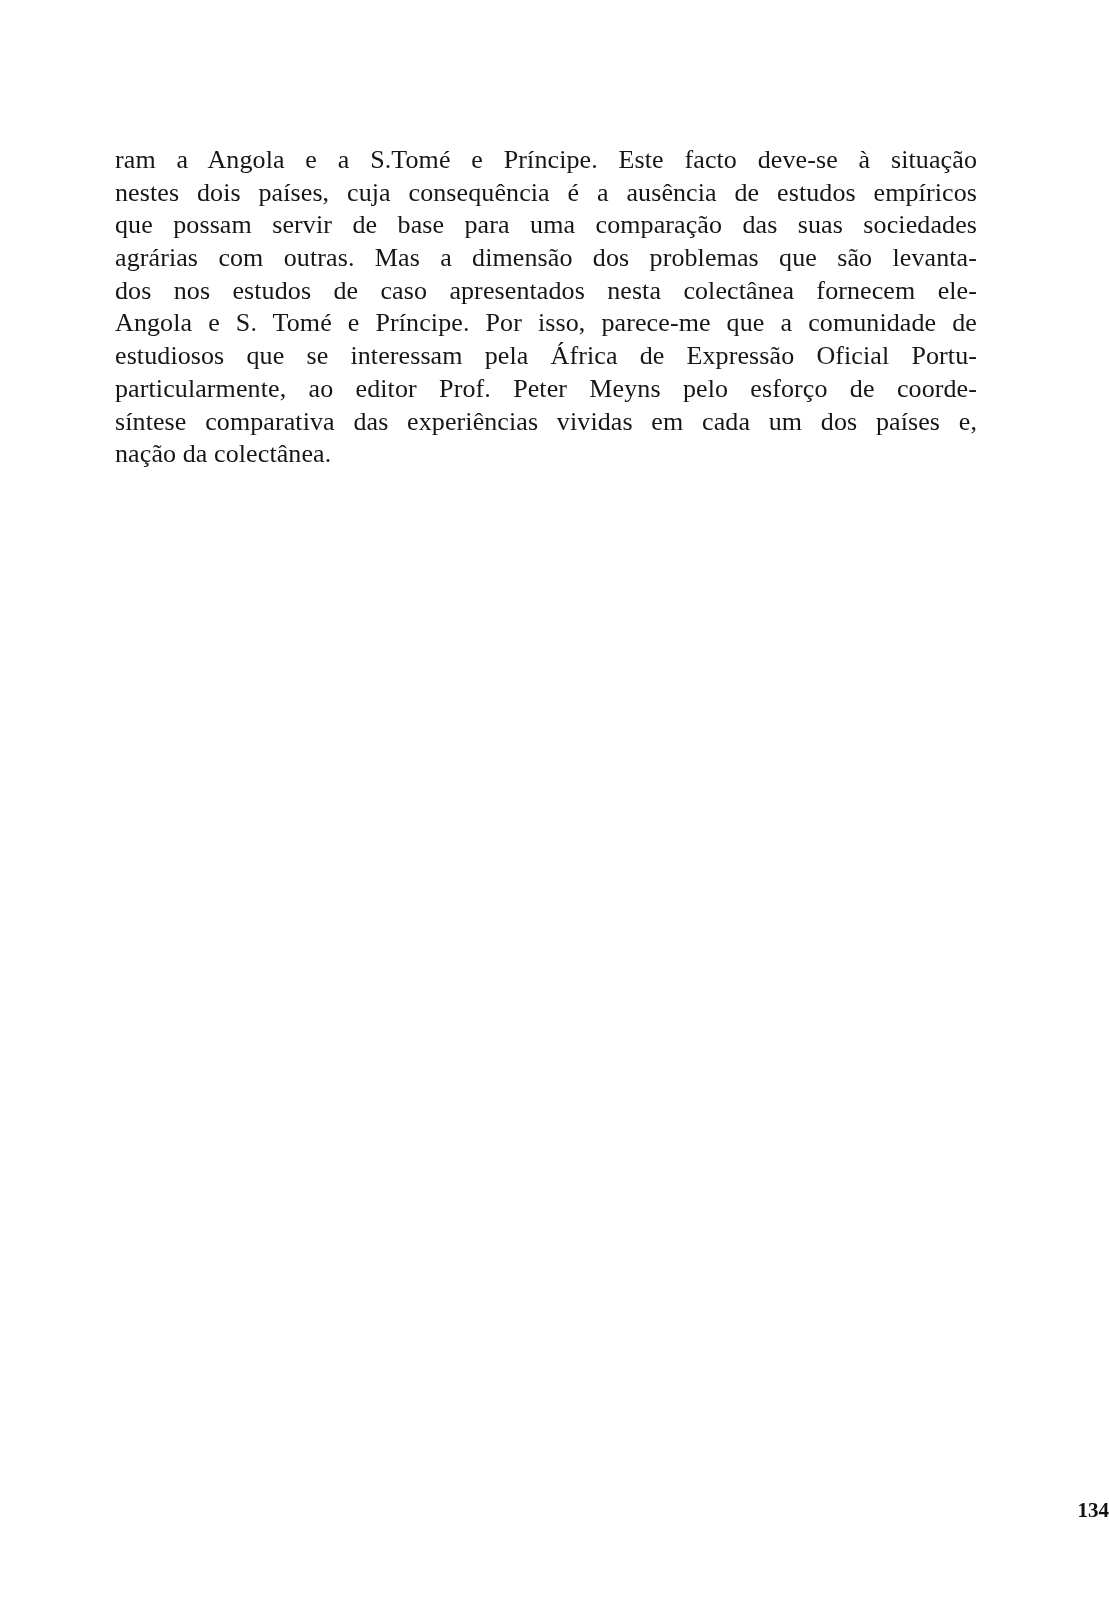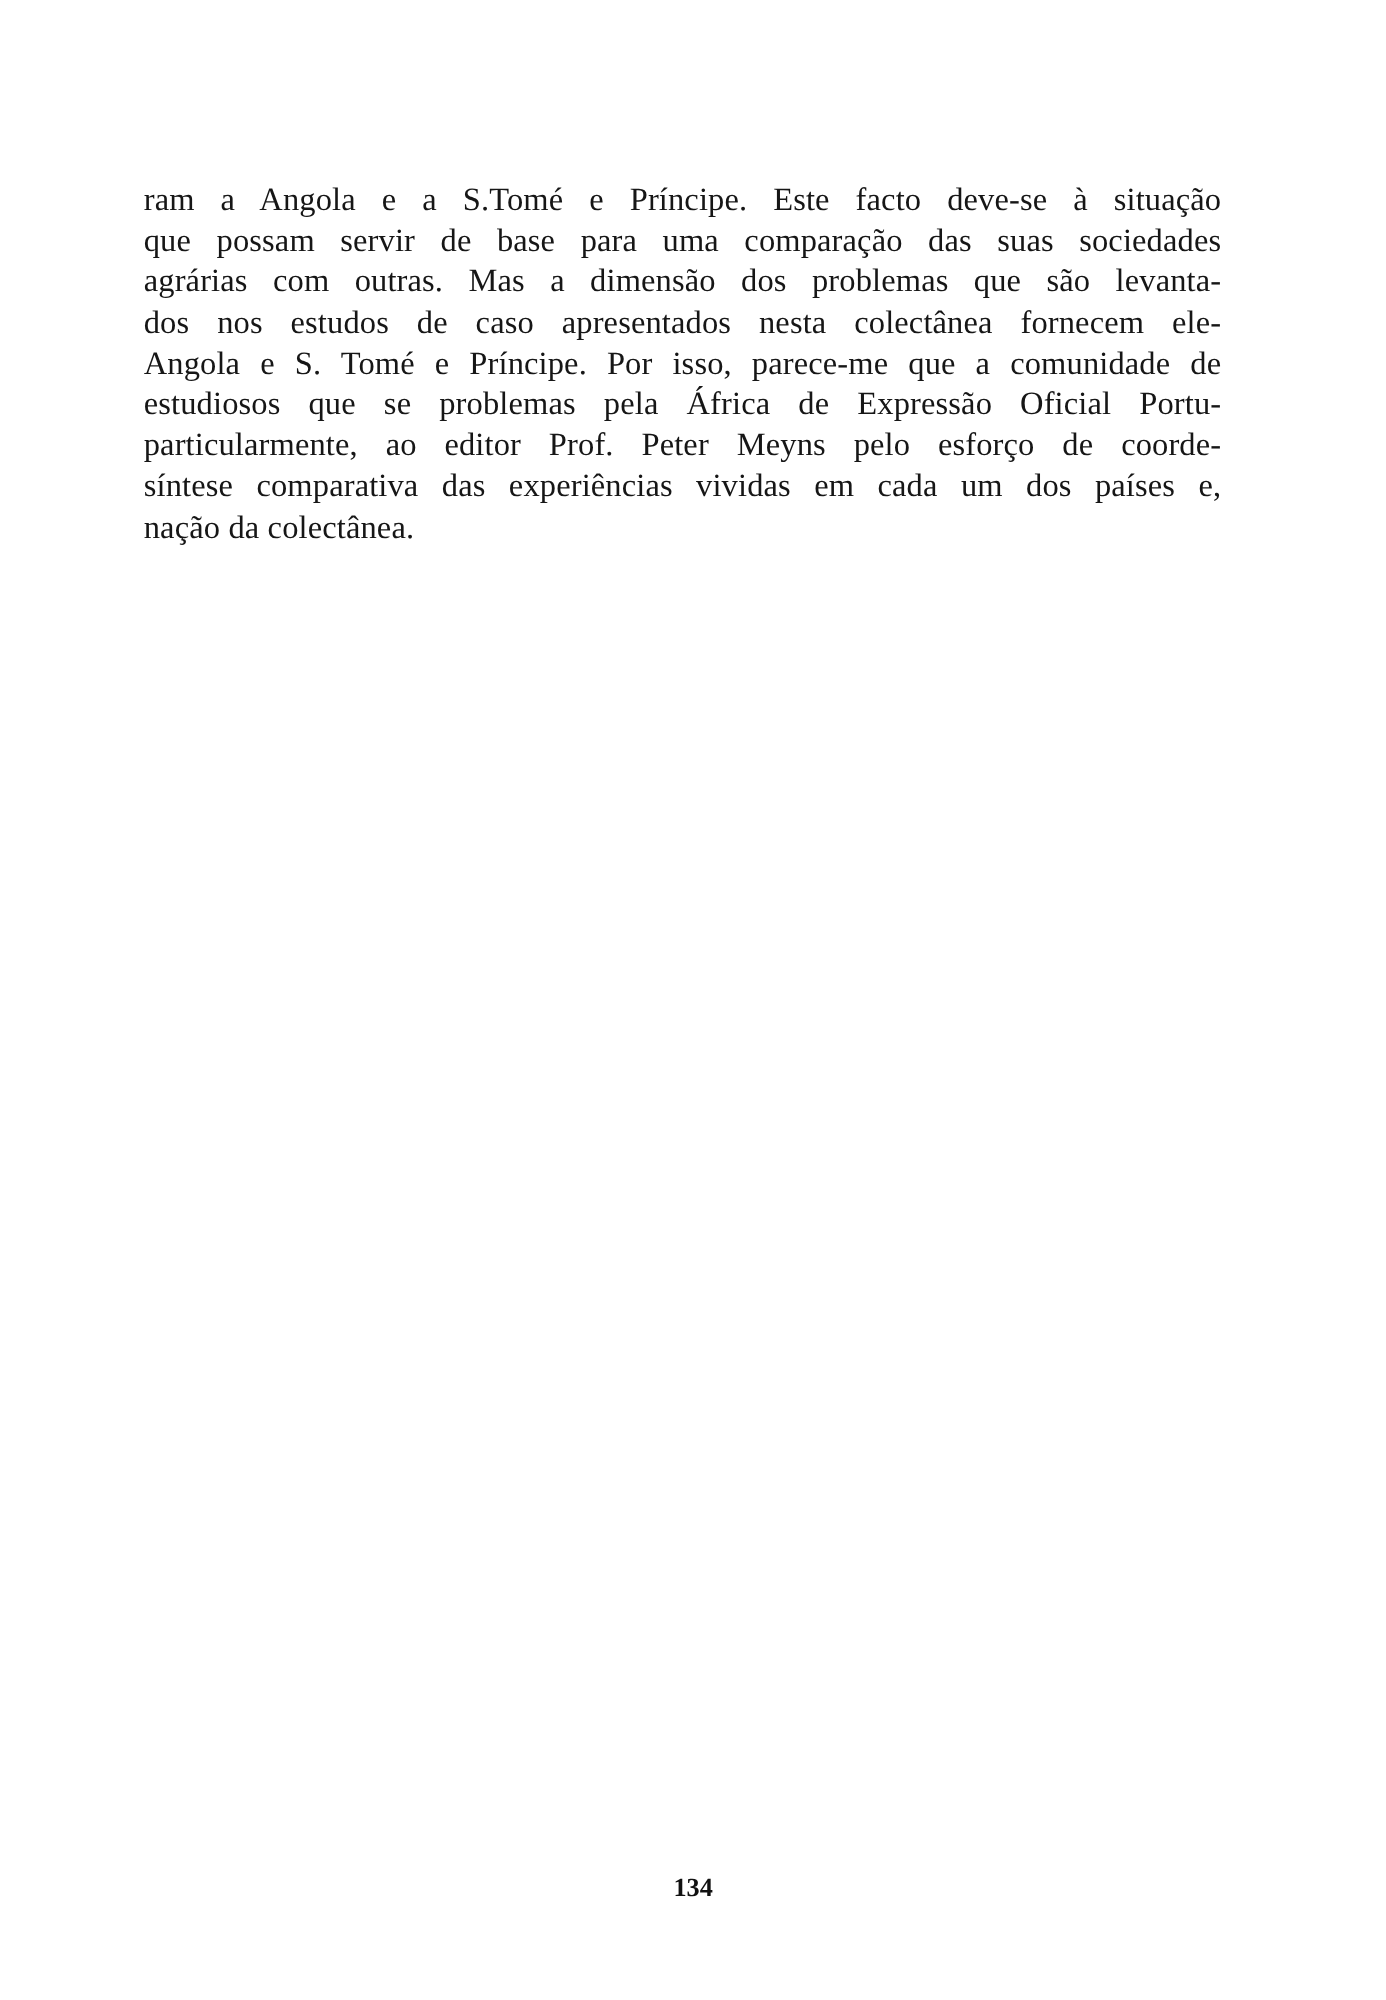--- a/index.html
+++ b/index.html
@@ -38,37 +38,38 @@
       letter-spacing: 0.1px;
     }
     .line.last {
       text-align-last: left;
     }
     .page-number {
       position: absolute;
       left: 0;
       width: 1109px;
       top: 1498px;
-      text-align: center;
+      text-align: right;
       font-family: "Liberation Serif", "DejaVu Serif", serif;
       font-weight: bold;
       font-size: 21px;
       color: #111;
     }
   </style>
 </head>
 <body>
 
 <div class="page">
   <div class="body-text">
     <span class="line">ram a Angola e a S.Tomé e Príncipe. Este facto deve-se à situação</span>
+    <span class="line">nestes dois países, cuja consequência é a ausência de estudos empíricos</span>
     <span class="line">que possam servir de base para uma comparação das suas sociedades</span>
     <span class="line">agrárias com outras. Mas a dimensão dos problemas que são levanta-</span>
     <span class="line">dos nos estudos de caso apresentados nesta colectânea fornecem ele-</span>
     <span class="line">Angola e S. Tomé e Príncipe. Por isso, parece-me que a comunidade de</span>
-    <span class="line">estudiosos que se problemas pela África de Expressão Oficial Portu-</span>
+    <span class="line">estudiosos que se interessam pela África de Expressão Oficial Portu-</span>
     <span class="line">particularmente, ao editor Prof. Peter Meyns pelo esforço de coorde-</span>
     <span class="line">síntese comparativa das experiências vividas em cada um dos países e,</span>
     <span class="line last">nação da colectânea.</span>
   </div>
 
   <div class="page-number">134</div>
 </div>
 
 </body></html>

